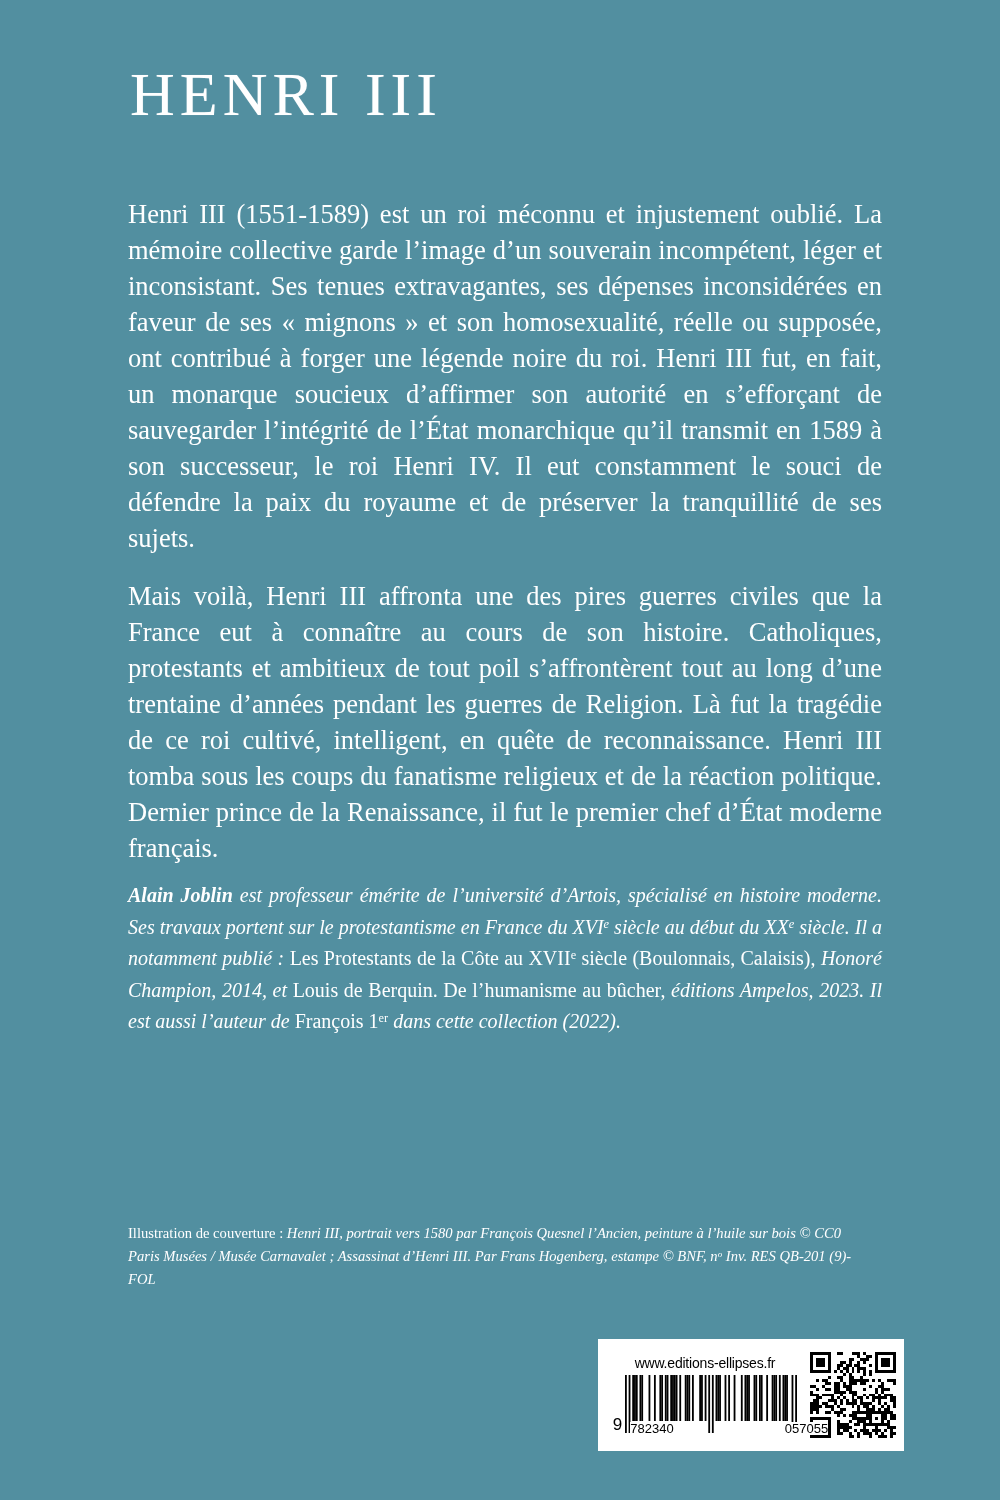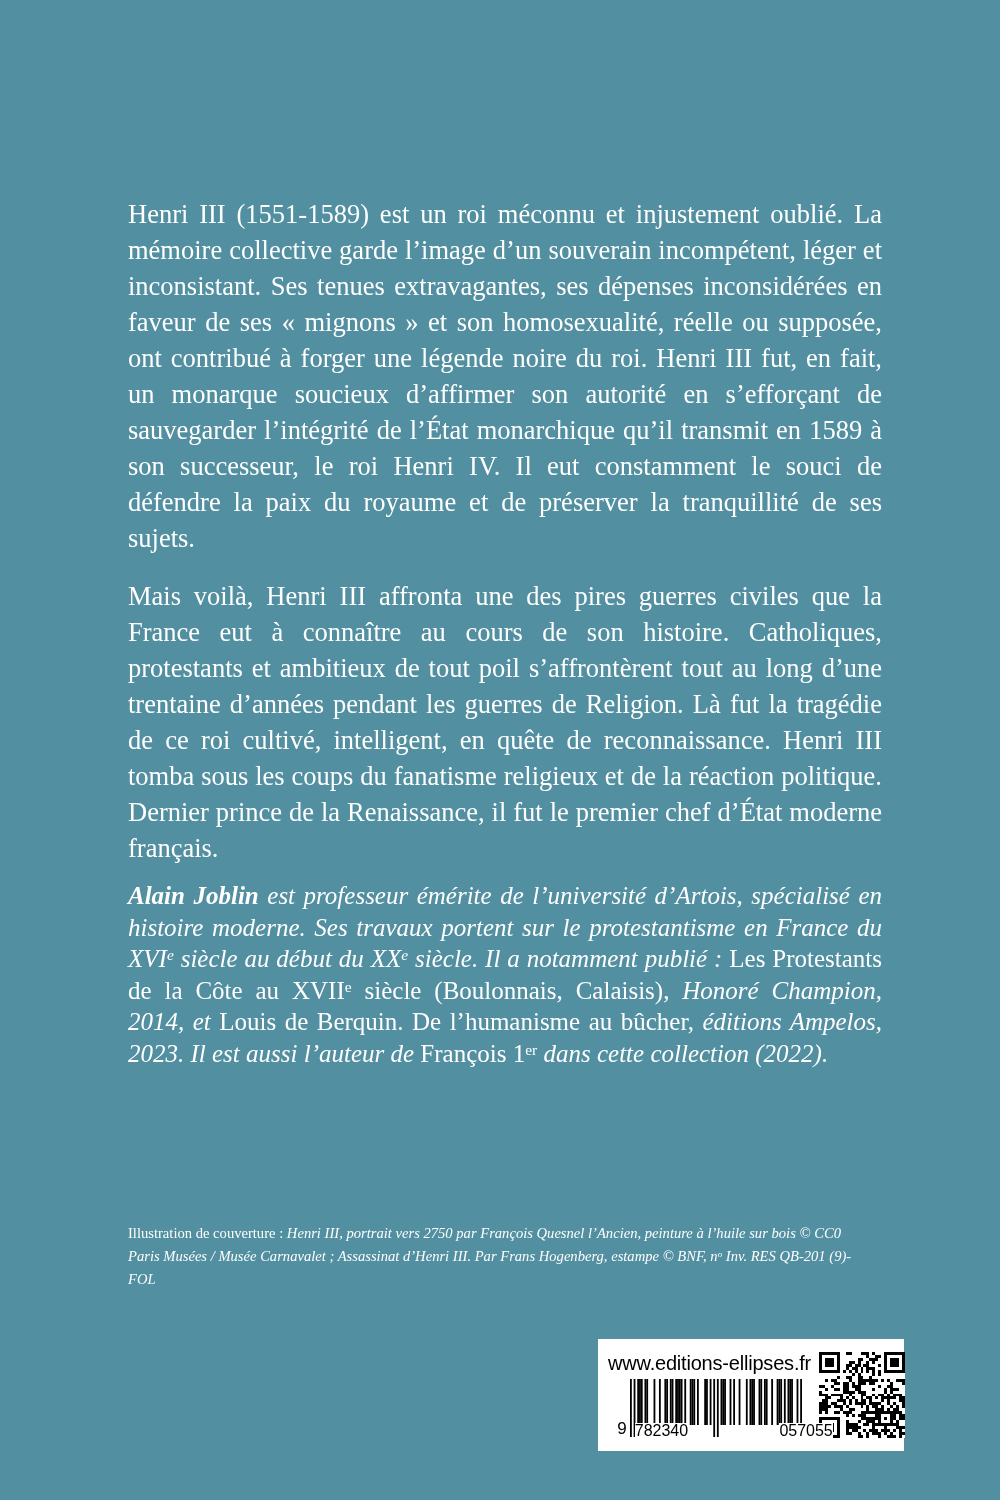--- a/index.html
+++ b/index.html
@@ -56,21 +56,21 @@
   }
   .blurb p:last-child { margin-bottom: 16px; }
 
   
   .bio {
     position: absolute;
     left: 128px;
     top: 880px;
     width: 754px;
     font-style: italic;
-    font-size: 25px;
+    font-size: 20px;
     line-height: 31.5px;
     text-align: justify;
   }
   .bio .name { font-weight: bold; font-style: italic; }
   .bio .roman { font-style: normal; }
   .bio sup,
   .credits sup {
     font-size: 0.62em;
     vertical-align: 0.46em;
     line-height: 0;
@@ -105,21 +105,21 @@
   .barcode-left {
     flex: 1 1 auto;
     display: flex;
     flex-direction: column;
     justify-content: center;
     align-items: center;
     height: 100%;
   }
   .shop-url {
     font-family: "Liberation Sans", "DejaVu Sans", sans-serif;
-    font-size: 20px;
+    font-size: 14px;
     color: #000000;
     letter-spacing: -0.2px;
     margin-bottom: 2px;
     white-space: nowrap;
   }
   .ean {
     display: flex;
     align-items: flex-end;
     height: 62px;
   }
@@ -137,52 +137,53 @@
   }
   .ean-bars svg { display: block; }
   .ean-digits {
     position: absolute;
     left: 0;
     bottom: 0px;
     width: 208px;
     display: flex;
     justify-content: space-between;
     font-family: "Liberation Sans", "DejaVu Sans", sans-serif;
-    font-size: 16px;
+    font-size: 13px;
     color: #000;
     padding: 0 5px;
     box-sizing: border-box;
   }
   .ean-digits span { background: #fff; line-height: 1; }
 
   .qr {
     flex: 0 0 auto;
     width: 86px;
     height: 86px;
     margin-left: 8px;
   }
   .qr svg { display: block; }
 </style>
 </head>
 <body>
 
 <div class="cover">
 
+  <h1 class="title">HENRI III</h1>
 
   <div class="blurb">
     <p>Henri III (1551-1589) est un roi méconnu et injustement oublié. La mémoire collective garde l’image d’un souverain incompétent, léger et inconsistant. Ses tenues extravagantes, ses dépenses inconsidérées en faveur de ses « mignons » et son homosexualité, réelle ou supposée, ont contribué à forger une légende noire du roi. Henri III fut, en fait, un monarque soucieux d’affirmer son autorité en s’efforçant de sauvegarder l’intégrité de l’État monarchique qu’il transmit en 1589 à son successeur, le roi Henri IV. Il eut constamment le souci de défendre la paix du royaume et de préserver la tranquillité de ses sujets.</p>
     <p>Mais voilà, Henri III affronta une des pires guerres civiles que la France eut à connaître au cours de son histoire. Catholiques, protestants et ambitieux de tout poil s’affrontèrent tout au long d’une trentaine d’années pendant les guerres de Religion. Là fut la tragédie de ce roi cultivé, intelligent, en quête de reconnaissance. Henri III tomba sous les coups du fanatisme religieux et de la réaction politique. Dernier prince de la Renaissance, il fut le premier chef d’État moderne français.</p>
   </div>
 
   <div class="bio">
     <span class="name">Alain Joblin</span><span> est professeur émérite de l’université d’Artois, spécialisé en histoire moderne. Ses travaux portent sur le protestantisme en France du XVI</span><sup>e</sup><span> siècle au début du XX</span><sup>e</sup><span> siècle. Il a notamment publié : </span><span class="roman">Les Protestants de la Côte au XVII</span><sup class="roman">e</sup><span class="roman"> siècle (Boulonnais, Calaisis), </span><span>Honoré Champion, 2014, et </span><span class="roman">Louis de Berquin. De l’humanisme au bûcher, </span><span>éditions Ampelos, 2023. Il est aussi l’auteur de </span><span class="roman">François 1</span><sup class="roman">er</sup><span> dans cette collection (2022).</span>
   </div>
 
   <div class="credits">
-    <span class="roman">Illustration de couverture : </span><span>Henri III, portrait vers 2750 par François Quesnel l’Ancien, peinture à l’huile sur bois © CC0 Paris Musées / Musée Carnavalet ; Assassinat d’Henri III. Par Frans Hogenberg, estampe © BNF, n</span><sup>o</sup><span> Inv. RES QB-201 (9)-FOL</span>
+    <span class="roman">Illustration de couverture : </span><span>Henri III, portrait vers 1580 par François Quesnel l’Ancien, peinture à l’huile sur bois © CC0 Paris Musées / Musée Carnavalet ; Assassinat d’Henri III. Par Frans Hogenberg, estampe © BNF, n</span><sup>o</sup><span> Inv. RES QB-201 (9)-FOL</span>
   </div>
 
   <div class="barcode-block">
     <div class="barcode-left">
       <div class="shop-url">www.editions-ellipses.fr</div>
       <div class="ean">
         <div class="ean-lead">9</div>
         <div class="ean-bars">
           <svg width="172" height="62" viewBox="0 0 172 62" aria-hidden="true">
             <rect x="0" y="0" width="172" height="62" fill="#ffffff"></rect>

